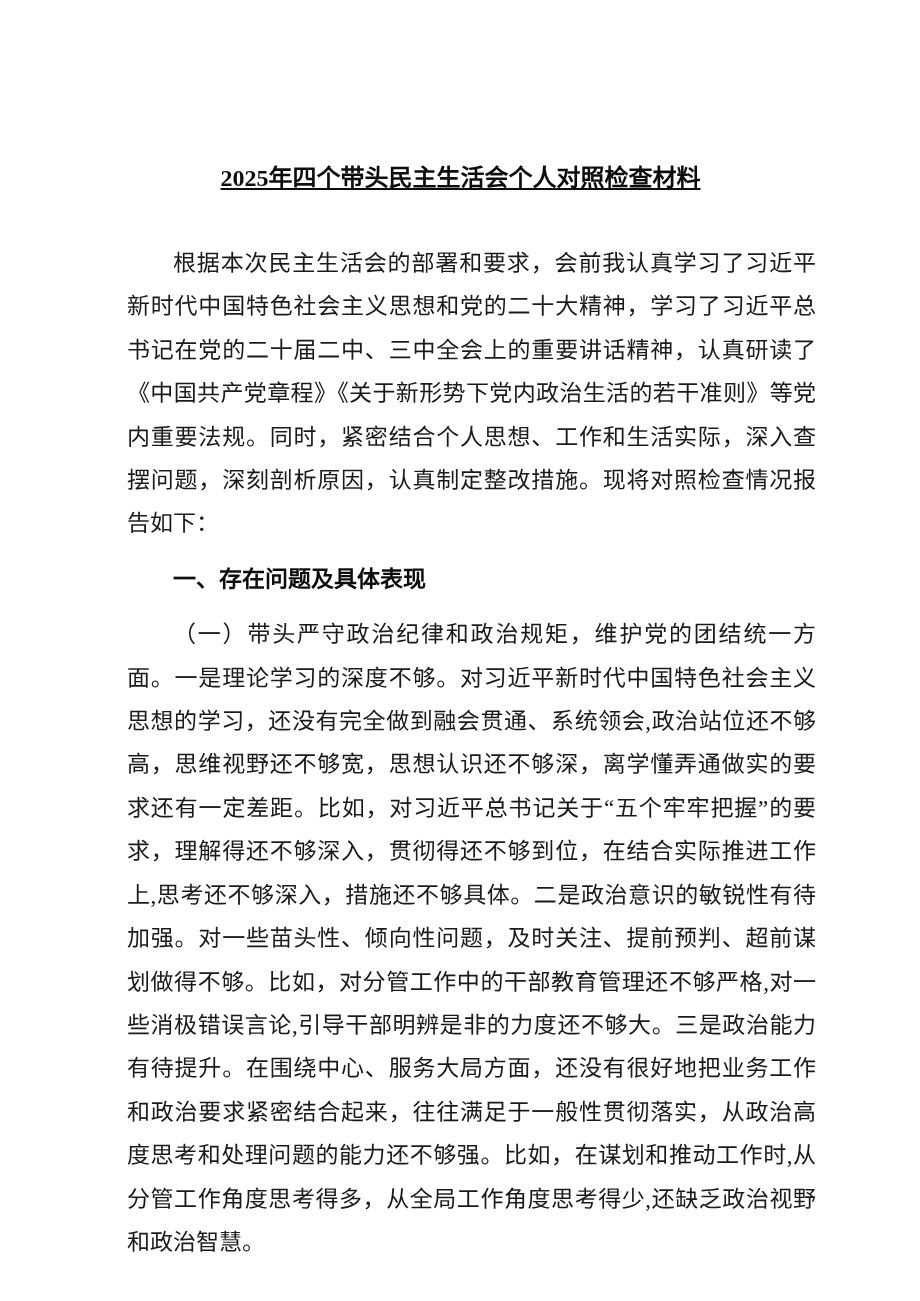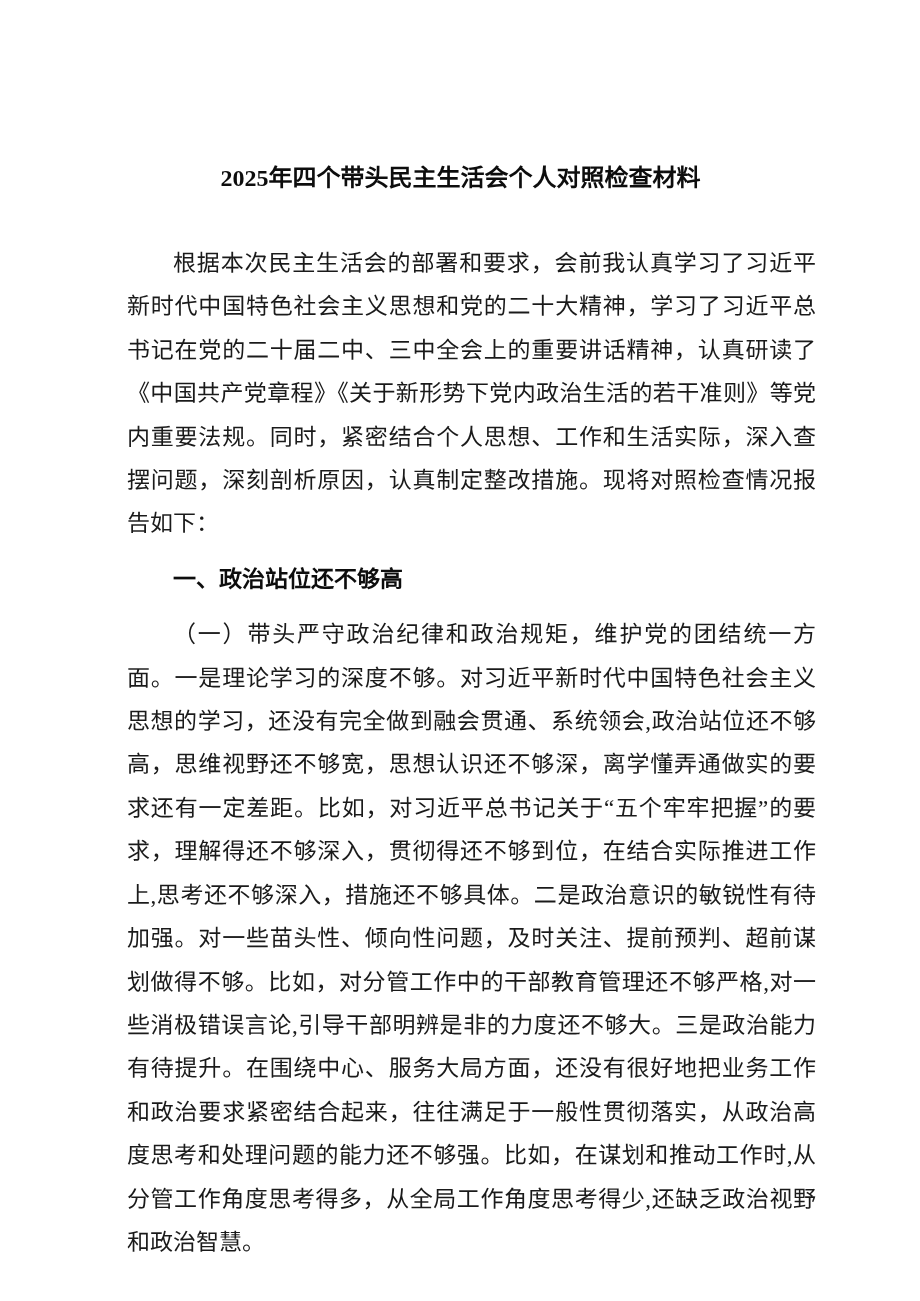--- a/index.html
+++ b/index.html
@@ -20,20 +20,21 @@
     left: 104px;
     top: 157px;
     width: 713px;
     text-align: center;
     font-family: "Liberation Serif", "DejaVu Serif", serif;
     font-size: 24px;
     font-weight: bold;
     line-height: 42px;
     color: #0d0d0d;
     white-space: nowrap;
+    text-decoration: underline;
   }
   .doc-body {
     position: absolute;
     left: 115px;
     top: 230px;
     width: 713px;
     font-family: "Liberation Serif", "DejaVu Serif", serif;
     font-size: 23px;
     line-height: 43.4px;
     color: #1a1a1a;
@@ -62,19 +63,19 @@
 <body>
 
 <div class="page">
 
   <div class="page-title">2025年四个带头民主生活会个人对照检查材料</div>
 
   <div class="doc-body">
 
     <p>根据本次民主生活会的部署和要求，会前我认真学习了习近平新时代中国特色社会主义思想和党的二十大精神，学习了习近平总书记在党的二十届二中、三中全会上的重要讲话精神，认真研读了《中国共产党章程》《关于新形势下党内政治生活的若干准则》等党内重要法规。同时，紧密结合个人思想、工作和生活实际，深入查摆问题，深刻剖析原因，认真制定整改措施。现将对照检查情况报告如下：</p>
 
-    <p class="section-heading">一、政治站位还不够高</p>
+    <p class="section-heading">一、存在问题及具体表现</p>
 
     <p>（一）带头严守政治纪律和政治规矩，维护党的团结统一方面。一是理论学习的深度不够。对习近平新时代中国特色社会主义思想的学习，还没有完全做到融会贯通、系统领会,政治站位还不够高，思维视野还不够宽，思想认识还不够深，离学懂弄通做实的要求还有一定差距。比如，对习近平总书记关于“五个牢牢把握”的要求，理解得还不够深入，贯彻得还不够到位，在结合实际推进工作上,思考还不够深入，措施还不够具体。二是政治意识的敏锐性有待加强。对一些苗头性、倾向性问题，及时关注、提前预判、超前谋划做得不够。比如，对分管工作中的干部教育管理还不够严格,对一些消极错误言论,引导干部明辨是非的力度还不够大。三是政治能力有待提升。在围绕中心、服务大局方面，还没有很好地把业务工作和政治要求紧密结合起来，往往满足于一般性贯彻落实，从政治高度思考和处理问题的能力还不够强。比如，在谋划和推动工作时,从分管工作角度思考得多，从全局工作角度思考得少,还缺乏政治视野和政治智慧。</p>
 
   </div>
 
 </div>
 
 </body></html>

